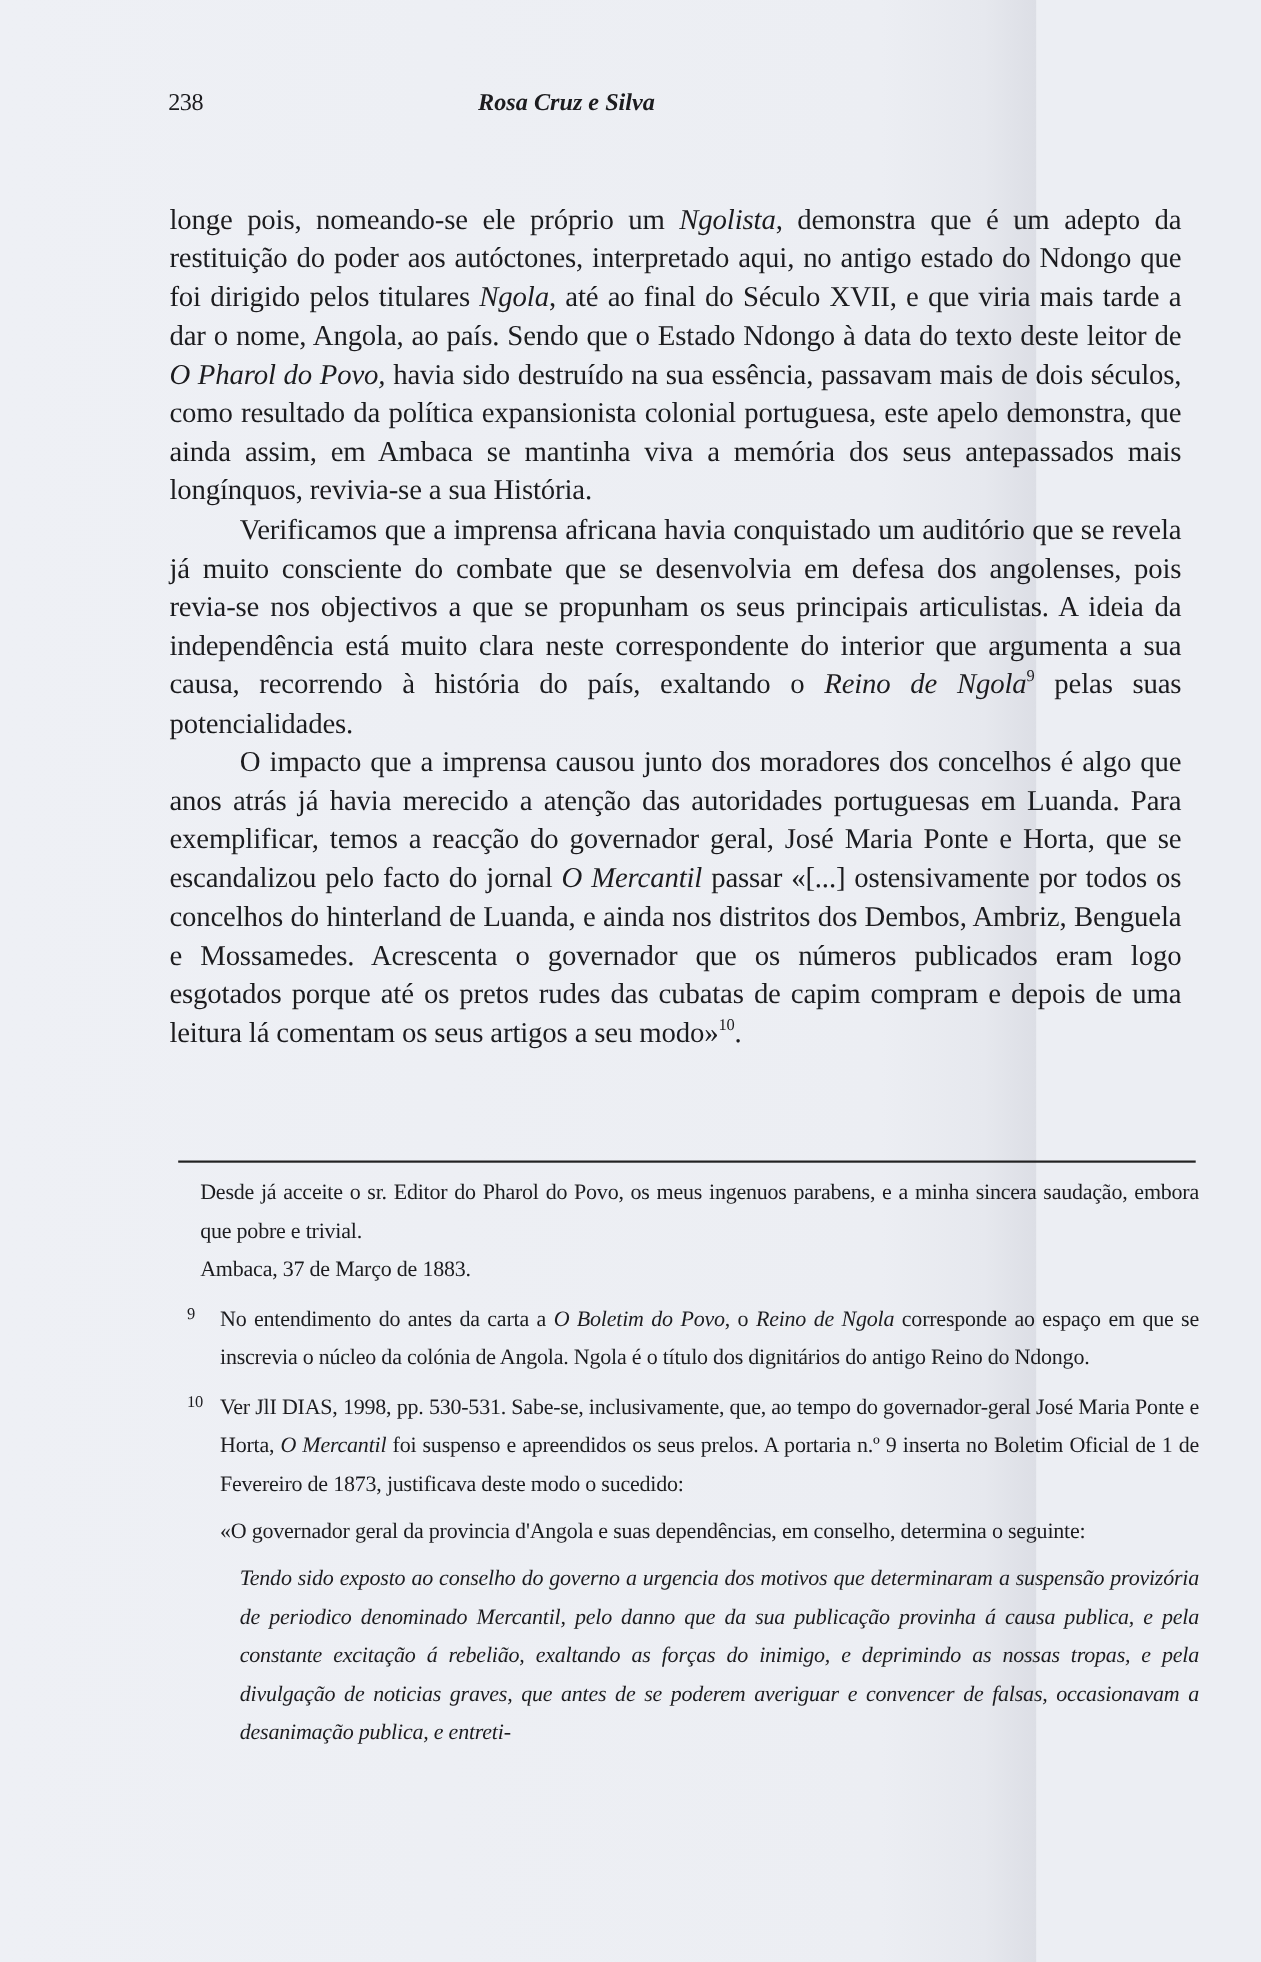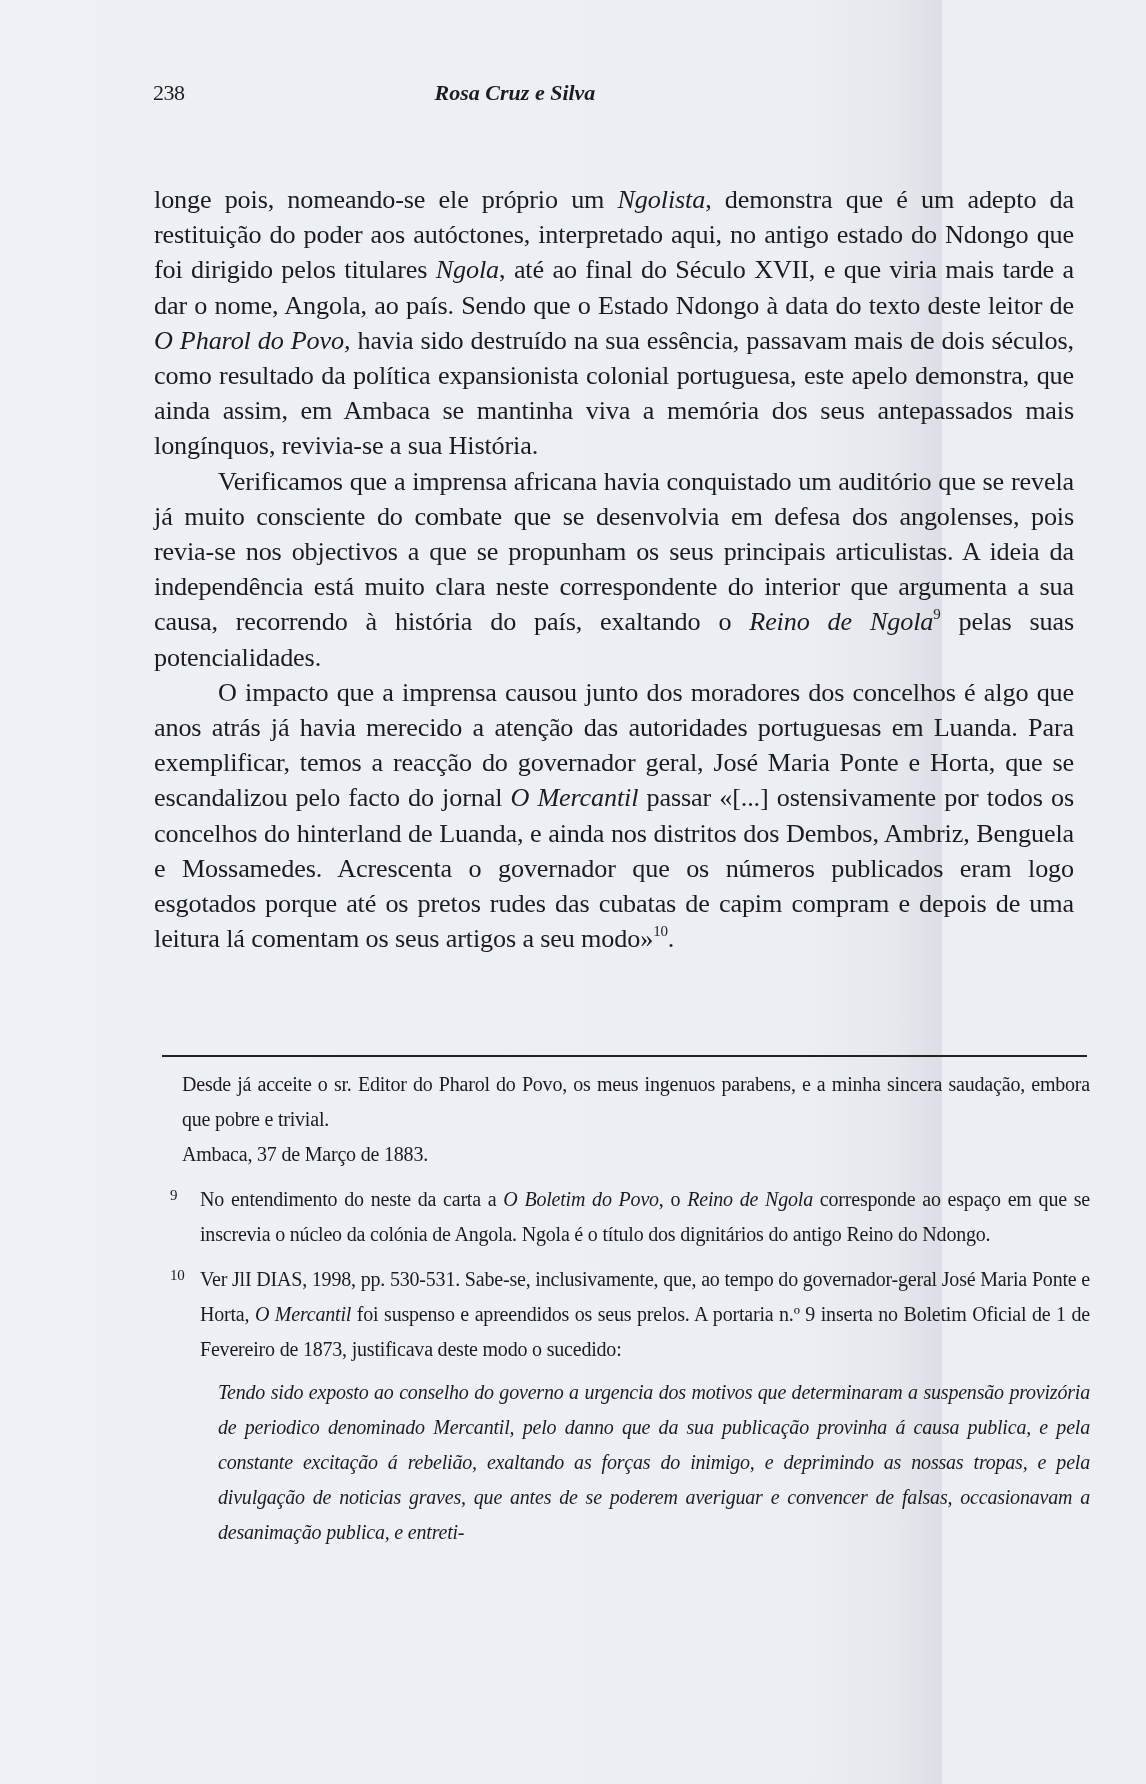--- a/index.html
+++ b/index.html
@@ -65,23 +65,24 @@
   <div class="rule"></div>
 
   <div class="notes">
     <div class="quote-block">
       <p>Desde já acceite o sr. Editor do Pharol do Povo, os meus ingenuos parabens, e a minha sincera saudação, embora que pobre e trivial.</p>
       <p>Ambaca, 37 de Março de 1883.</p>
     </div>
 
     <div class="fn">
       <span class="fn-num">9</span>
-      <p><span>No entendimento do neste da carta a </span><i>O Boletim do Povo</i><span>, o </span><i>Reino de Ngola</i><span> corresponde ao espaço em que se inscrevia o núcleo da colónia de Angola. Ngola é o título dos dignitários do antigo Reino do Ndongo.</span></p>
+      <p><span>No entendimento do antes da carta a </span><i>O Boletim do Povo</i><span>, o </span><i>Reino de Ngola</i><span> corresponde ao espaço em que se inscrevia o núcleo da colónia de Angola. Ngola é o título dos dignitários do antigo Reino do Ndongo.</span></p>
     </div>
 
     <div class="fn">
       <span class="fn-num">10</span>
       <p><span>Ver JlI DIAS, 1998, pp. 530-531. Sabe-se, inclusivamente, que, ao tempo do governador-geral José Maria Ponte e Horta, </span><i>O Mercantil</i><span> foi suspenso e apreendidos os seus prelos. A portaria n.º 9 inserta no Boletim Oficial de 1 de Fevereiro de 1873, justificava deste modo o sucedido:</span></p>
+      <p class="sub">«O governador geral da provincia d'Angola e suas dependências, em conselho, determina o seguinte:</p>
       <p class="sub2" style="padding-left:18px;">Tendo sido exposto ao conselho do governo a urgencia dos motivos que determinaram a suspensão provizória de periodico denominado Mercantil, pelo danno que da sua publicação provinha á causa publica, e pela constante excitação á rebelião, exaltando as forças do inimigo, e deprimindo as nossas tropas, e pela divulgação de noticias graves, que antes de se poderem averiguar e convencer de falsas, occasionavam a desanimação publica, e entreti-</p>
     </div>
   </div>
 
 </div>
 
 </body></html>

